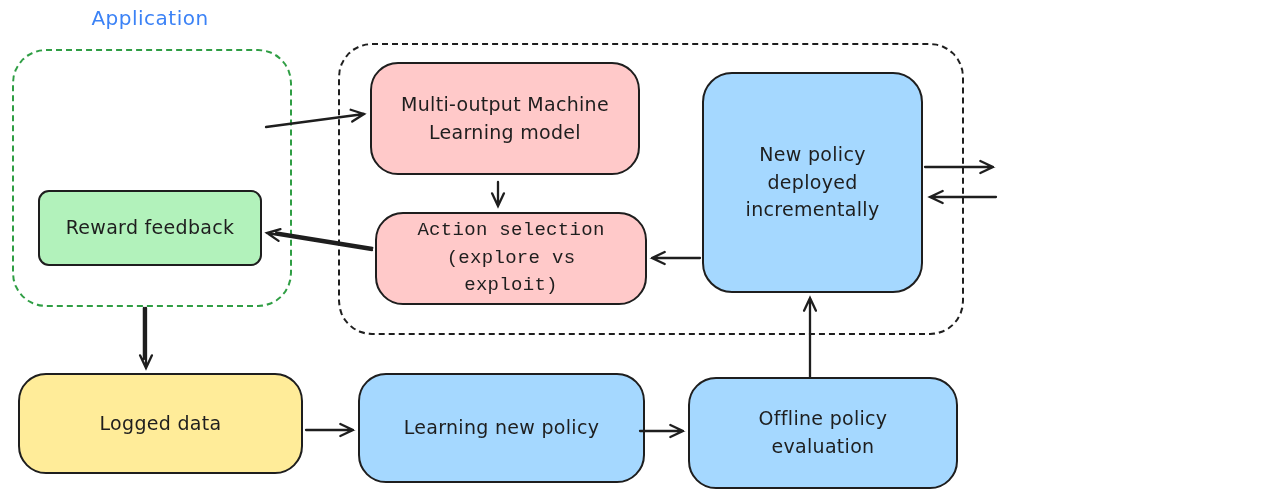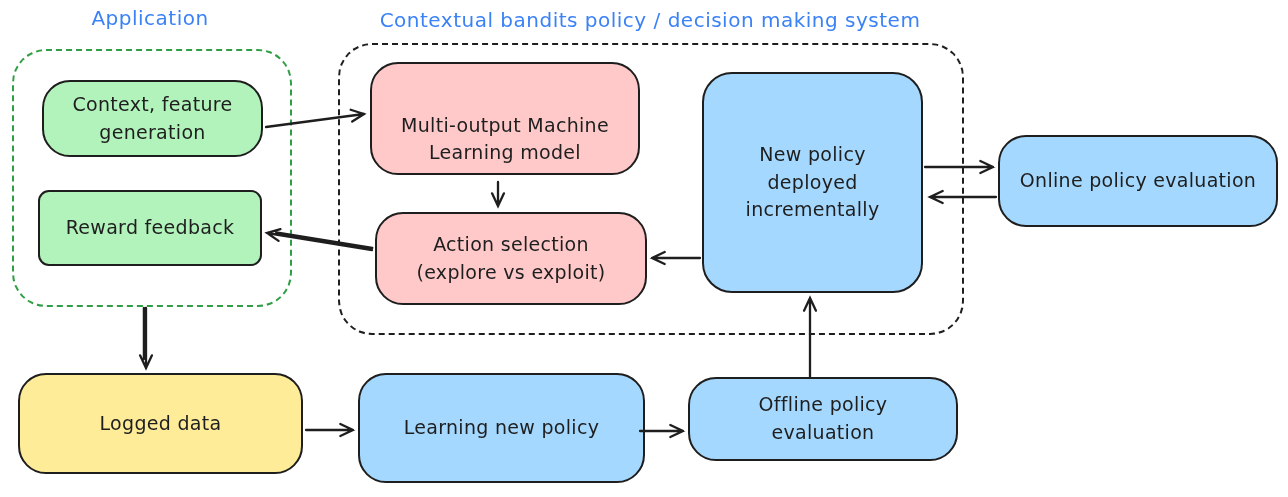--- a/index.html
+++ b/index.html
@@ -19,64 +19,57 @@
   .l-application{left:50px;top:6px;width:200px;}
   .l-bandits{left:340px;top:8px;width:620px;}
   .node{
     position:absolute;border:2.6px solid #1e1e1e;border-radius:28px;
     display:flex;align-items:center;justify-content:center;text-align:center;
     font-size:19px;line-height:1.45;letter-spacing:0.3px;padding:6px 18px;box-sizing:border-box;
   }
   .n-context {left:42px; top:80px; width:221px; height:77px;}
   .n-reward  {left:38px; top:190px;width:224px; height:76px;border-radius:11px;}
   .n-multi   {left:370px;top:62px; width:270px; height:113px;}
-  .n-action  {left:375px;top:212px;width:272px; height:93px;}
+  .n-action  {left:375px;top:212px;width:272px; height:93px;font-family:Liberation Mono, monospace;}
   .n-newpolicy{left:702px;top:72px;width:221px; height:221px;border-radius:30px;padding:6px 24px;}
   .n-online  {left:998px;top:135px;width:280px; height:92px;}
   .n-logged  {left:18px; top:373px;width:285px; height:101px;}
   .n-learning{left:358px;top:373px;width:287px; height:110px;}
-  .n-offline {left:688px;top:377px;width:270px; height:84px;}
+  .n-offline {left:688px;top:377px;width:270px; height:112px;}
   .edges-layer{position:absolute;left:0;top:0;width:1288px;height:497px;pointer-events:none;}
 </style>
 </head>
 <body>
 
 <div class="canvas">
 
   <div class="container-label l-application">Application</div>
 
-  <div class="container-label l-bandits">Contextual bandits policy / decision making system</div>
 
   <div class="dashed-container c-application" style="border-color: rgb(47, 158, 68);"></div>
 
   <div class="dashed-container c-bandits" style="border-color: rgb(30, 30, 30);"></div>
 
-  <div class="node n-context" style="background: rgb(178, 242, 187);">
-    <span>Context, feature generation</span>
-  </div>
 
   <div class="node n-reward" style="background: rgb(178, 242, 187);">
     <span>Reward feedback</span>
   </div>
 
-  <div class="node n-multi" style="background: rgb(255, 201, 201); align-items: flex-end;">
+  <div class="node n-multi" style="background: rgb(255, 201, 201);">
     <span>Multi-output Machine Learning model</span>
   </div>
 
   <div class="node n-action" style="background: rgb(255, 201, 201);">
     <span>Action selection (explore vs exploit)</span>
   </div>
 
   <div class="node n-newpolicy" style="background: rgb(165, 216, 255);">
     <span>New policy deployed incrementally</span>
   </div>
 
-  <div class="node n-online" style="background: rgb(165, 216, 255);">
-    <span>Online policy evaluation</span>
-  </div>
 
   <div class="node n-logged" style="background: rgb(255, 236, 153);">
     <span>Logged data</span>
   </div>
 
   <div class="node n-learning" style="background: rgb(165, 216, 255);">
     <span>Learning new policy</span>
   </div>
 
   <div class="node n-offline" style="background: rgb(165, 216, 255);">

